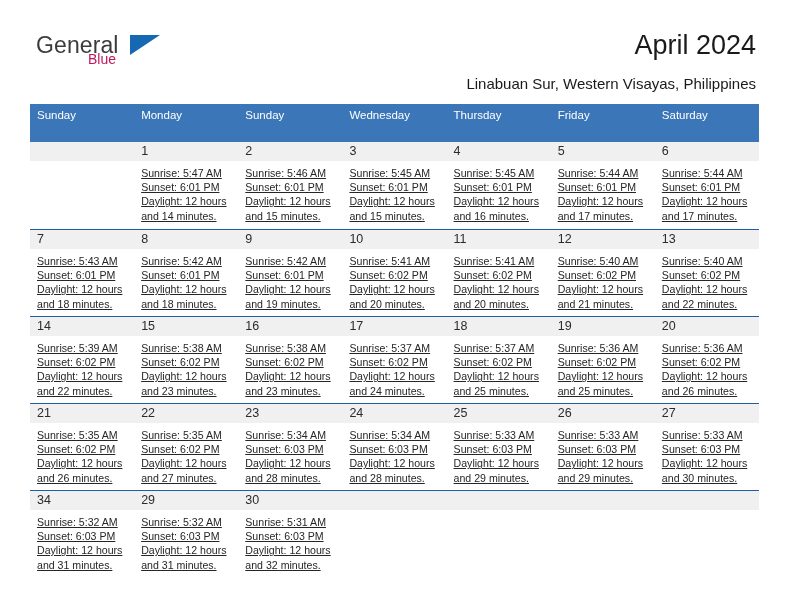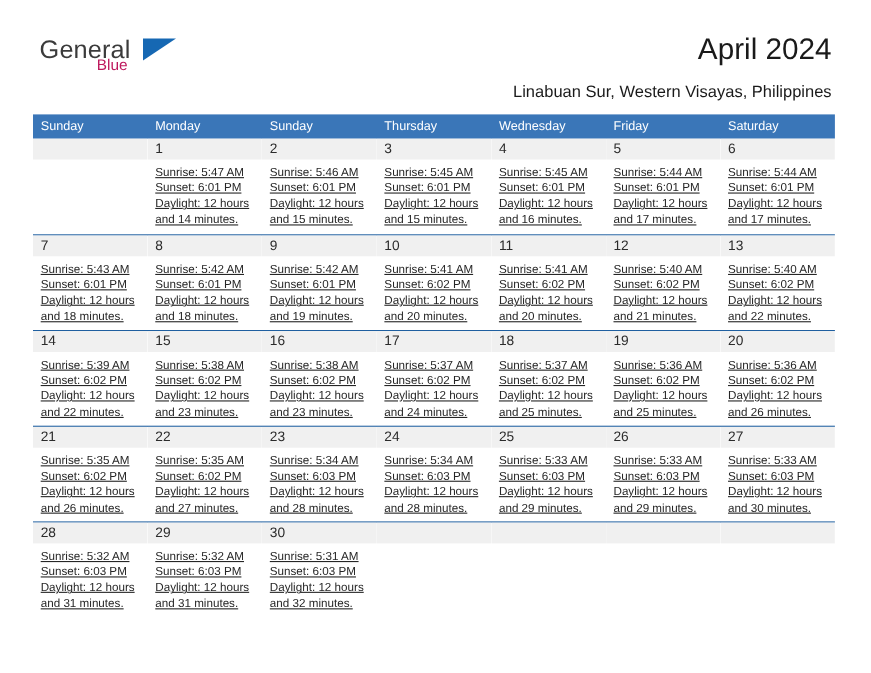--- a/index.html
+++ b/index.html
@@ -82,21 +82,21 @@
   
   .calendar {
     position: absolute;
     left: 30px;
     top: 104px;
     width: 729px;
   }
   .weekdays {
     display: flex;
     background: #3a76b8;
-    height: 22px;
+    height: 38px;
   }
   .weekday {
     flex: 1 1 0;
     color: #ffffff;
     font-size: 11.5px;
     line-height: 22px;
     padding-left: 7px;
     box-sizing: border-box;
     white-space: nowrap;
     overflow: hidden;
@@ -147,22 +147,22 @@
     </div>
     <div class="title">April 2024</div>
     <div class="subtitle">Linabuan Sur, Western Visayas, Philippines</div>
   </div>
 
   <div class="calendar">
     <div class="weekdays" id="weekday-row">
         <div class="weekday">Sunday</div>
         <div class="weekday">Monday</div>
         <div class="weekday">Sunday</div>
+        <div class="weekday">Wednesday</div>
         <div class="weekday">Thursday</div>
-        <div class="weekday">Wednesday</div>
         <div class="weekday">Friday</div>
         <div class="weekday">Saturday</div>
       </div>
     <div id="weeks-container">
         <div class="week first">
           <div class="day empty">
             <div class="daynum-band"></div>
           </div>
           <div class="day">
             <div class="daynum-band">1</div>
@@ -409,21 +409,21 @@
             <div class="details">
               <div>Sunrise: 5:33 AM</div>
               <div>Sunset: 6:03 PM</div>
               <div>Daylight: 12 hours</div>
               <div>and 30 minutes.</div>
             </div>
           </div>
         </div>
         <div class="week">
           <div class="day">
-            <div class="daynum-band">28</div>
+            <div class="daynum-band">34</div>
             <div class="details">
               <div>Sunrise: 5:32 AM</div>
               <div>Sunset: 6:03 PM</div>
               <div>Daylight: 12 hours</div>
               <div>and 31 minutes.</div>
             </div>
           </div>
           <div class="day">
             <div class="daynum-band">29</div>
             <div class="details">

